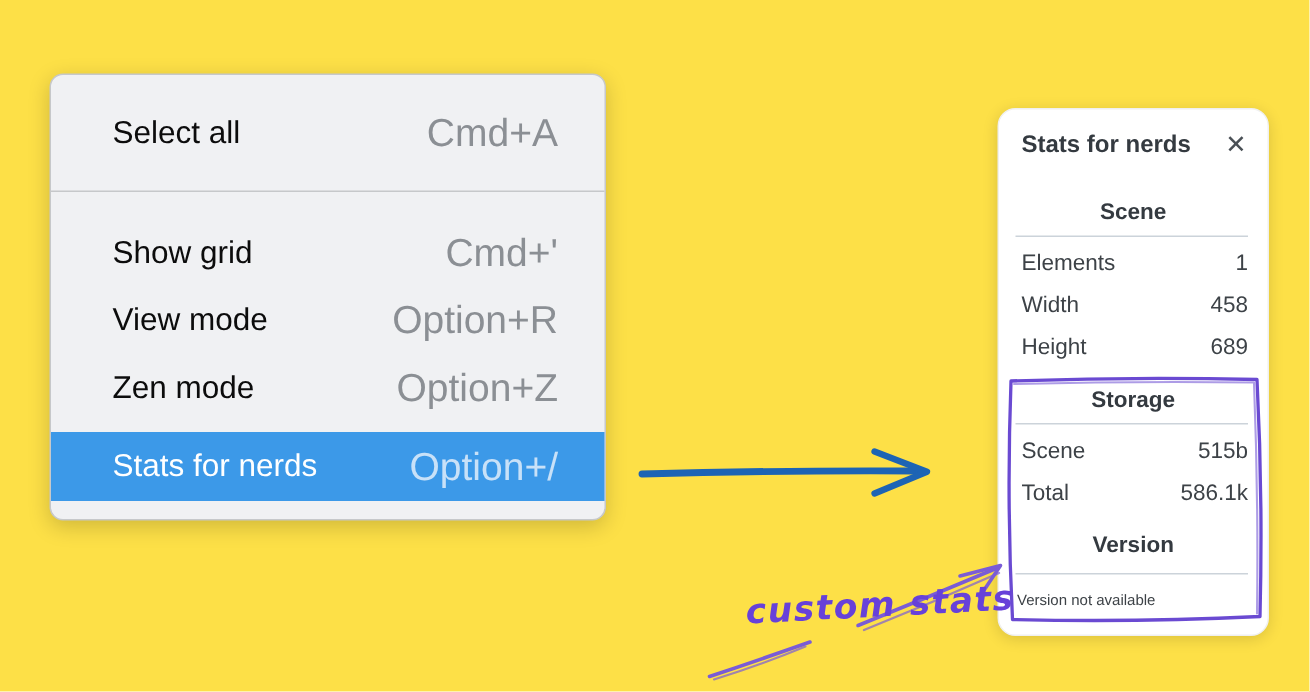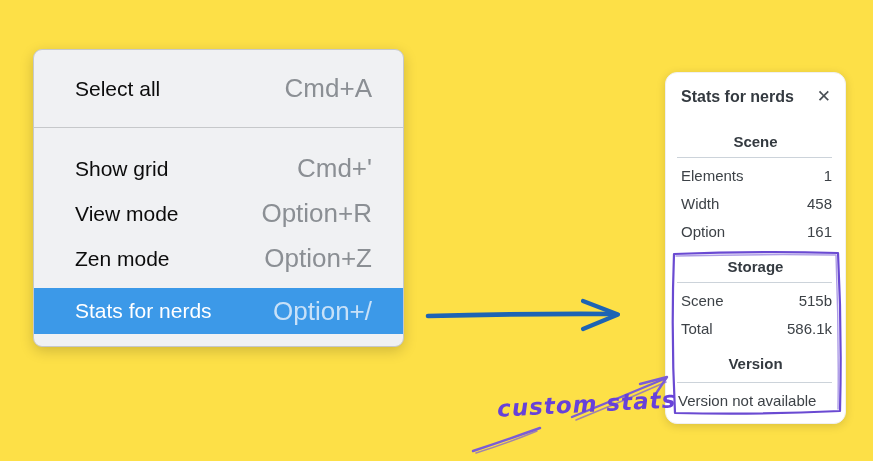--- a/index.html
+++ b/index.html
@@ -93,21 +93,21 @@
   .sp-row {
     display: flex;
     justify-content: space-between;
     padding: 0 13px 0 15px;
     font-size: 15px;
     line-height: 28px;
     color: #3d4247;
   }
   .sp-note {
     padding: 0 8px 0 12px;
-    font-size: 15px;
+    font-size: 10px;
     line-height: 28px;
     color: #3d4247;
     white-space: nowrap;
   }
 
   
   .overlay {
     position: absolute;
     left: 0; top: 0;
     width: 873px; height: 461px;
@@ -165,22 +165,22 @@
     <hr class="sp-rule">
     <div class="sp-row">
       <span>Elements</span>
       <span>1</span>
     </div>
     <div class="sp-row">
       <span>Width</span>
       <span>458</span>
     </div>
     <div class="sp-row">
-      <span>Option</span>
-      <span>161</span>
+      <span>Height</span>
+      <span>689</span>
     </div>
 
     <div class="sp-section-header mid">Storage</div>
     <hr class="sp-rule">
     <div class="sp-row">
       <span>Scene</span>
       <span>515b</span>
     </div>
     <div class="sp-row">
       <span>Total</span>

